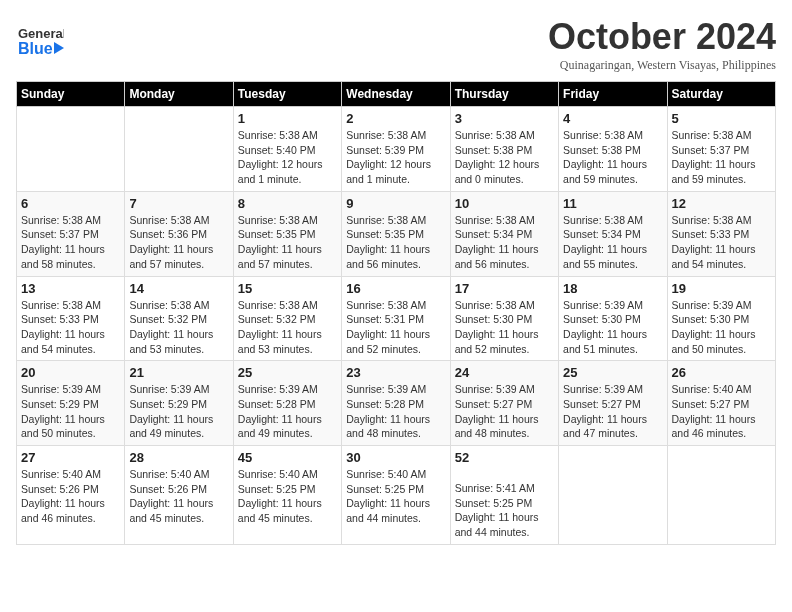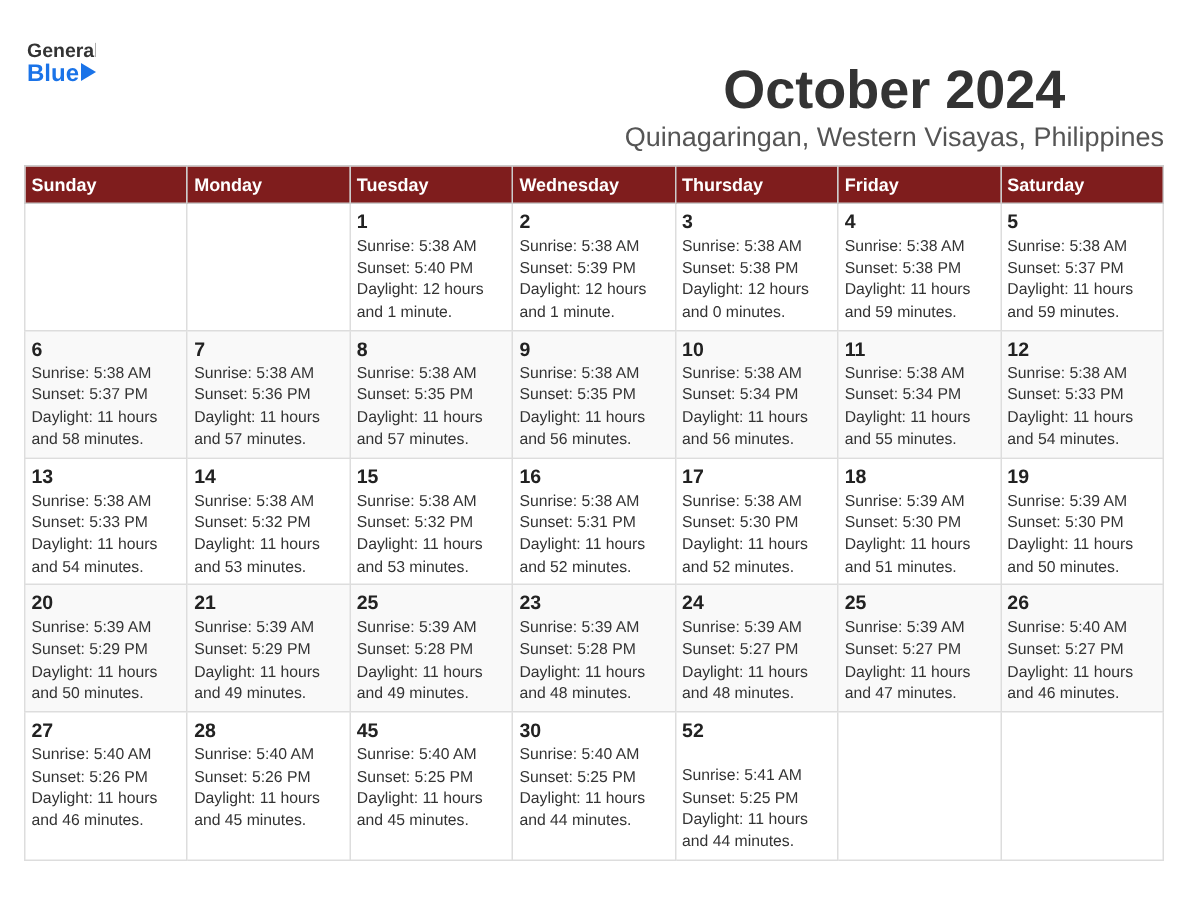--- a/index.html
+++ b/index.html
@@ -15,39 +15,39 @@
       justify-content: space-between;
       align-items: flex-start;
       margin-bottom: 8px;
     }
     .logo {
       display: flex;
       flex-direction: column;
       align-items: flex-start;
     }
     .title-area {
-      text-align: center;
-      margin-top: 23px;
+      text-align: right;
     }
     .month-title {
       font-size: 36px;
       font-weight: bold;
       color: #333;
     }
     .subtitle {
-      font-size: 18px;
+      font-size: 12px;
       color: #555;
+      font-family: Liberation Serif, serif;
     }
     table {
       width: 100%;
       border-collapse: collapse;
       font-size: 11px;
     }
     th {
-      background-color: #7f1d1d;
+      background-color: #000000;
       color: #fff;
       padding: 5px 4px;
       text-align: left;
       font-size: 12px;
       border: 1px solid #ccc;
     }
     td {
       border: 1px solid #ddd;
       padding: 4px 4px;
       vertical-align: top;

